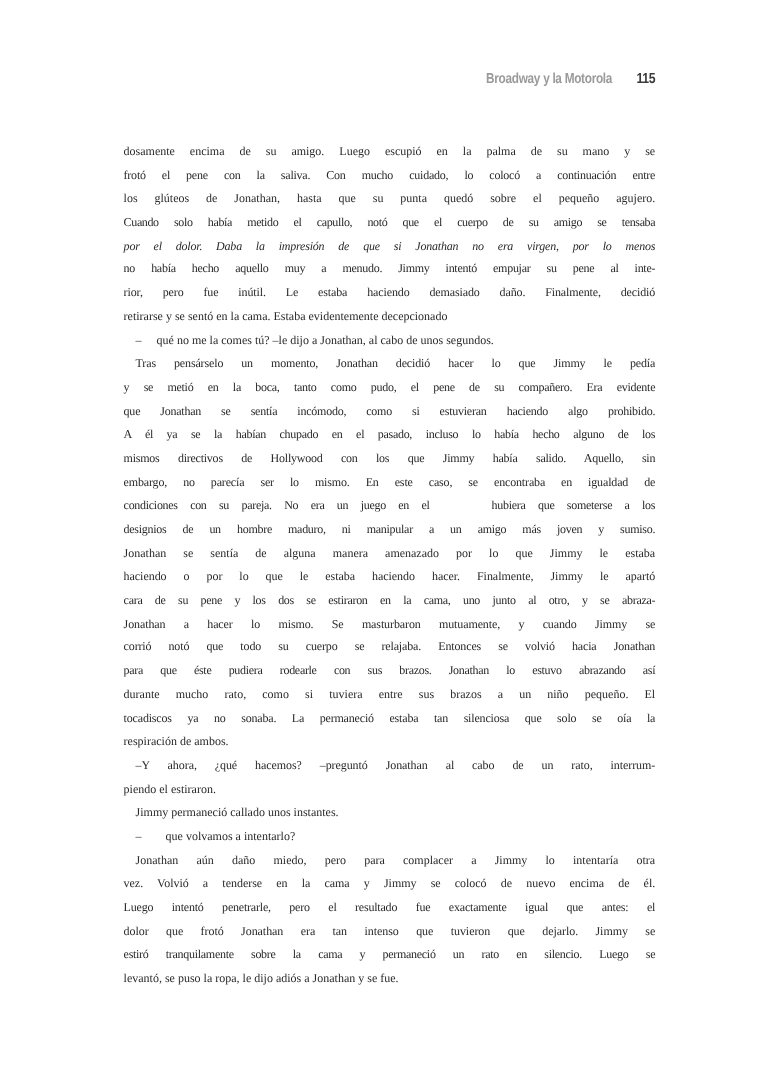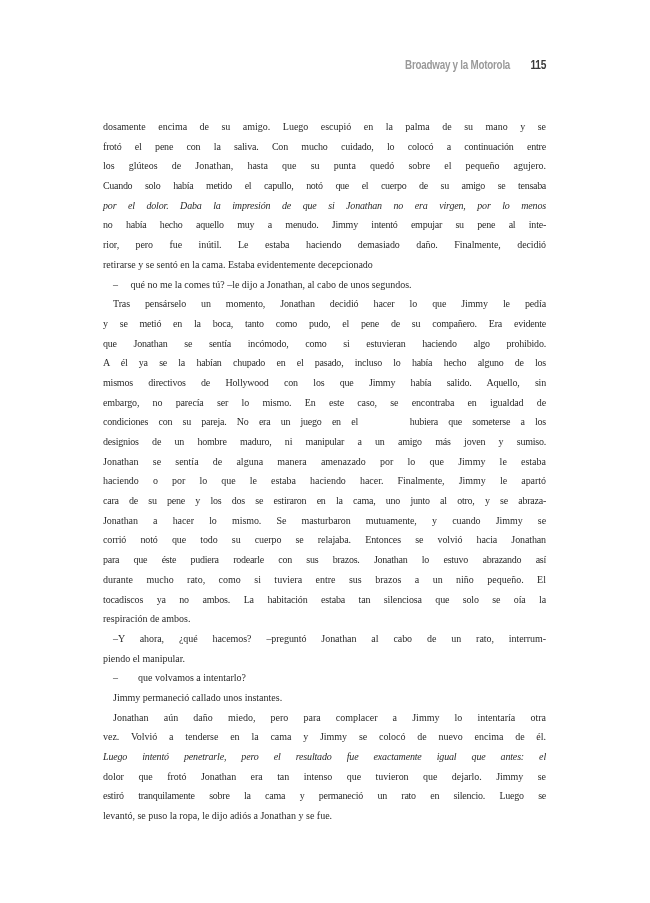--- a/index.html
+++ b/index.html
@@ -88,25 +88,25 @@
     <span class="line" style="white-space: pre; letter-spacing: -0.128906px;">embargo, no parecía ser lo mismo. En este caso, se encontraba en igualdad de</span>
     <span class="line" style="white-space: pre; letter-spacing: -0.242383px;">condiciones con su pareja. No era un juego en el     hubiera que someterse a los</span>
     <span class="line" style="white-space: pre; letter-spacing: -0.230363px;">designios de un hombre maduro, ni manipular a un amigo más joven y sumiso.</span>
     <span class="line" style="white-space: pre;">Jonathan se sentía de alguna manera amenazado por lo que Jimmy le estaba</span>
     <span class="line" style="white-space: pre; letter-spacing: -0.036875px;">haciendo o por lo que le estaba haciendo hacer. Finalmente, Jimmy le apartó</span>
     <span class="line" style="white-space: pre; letter-spacing: -0.241235px;">cara de su pene y los dos se estiraron en la cama, uno junto al otro, y se abraza-</span>
     <span class="line" style="white-space: pre; letter-spacing: -0.0911092px;">Jonathan a hacer lo mismo. Se masturbaron mutuamente, y cuando Jimmy se</span>
     <span class="line" style="white-space: pre; letter-spacing: -0.115057px;">corrió notó que todo su cuerpo se relajaba. Entonces se volvió hacia Jonathan</span>
     <span class="line" style="white-space: pre; letter-spacing: -0.255538px;">para que éste pudiera rodearle con sus brazos. Jonathan lo estuvo abrazando así</span>
     <span class="line" style="white-space: pre;">durante mucho rato, como si tuviera entre sus brazos a un niño pequeño. El</span>
-    <span class="line" style="white-space: pre; letter-spacing: -0.148141px;">tocadiscos ya no ambos. La habitación estaba tan silenciosa que solo se oía la</span>
+    <span class="line" style="white-space: pre; letter-spacing: -0.148141px;">tocadiscos ya no sonaba. La permaneció estaba tan silenciosa que solo se oía la</span>
     <span class="line last" style="white-space: pre;">respiración de ambos.</span>
     <span class="line indent" style="white-space: pre; letter-spacing: -0.062717px;">–Y ahora, ¿qué hacemos? –preguntó Jonathan al cabo de un rato, interrum-</span>
-    <span class="line last" style="white-space: pre;">piendo el manipular.</span>
+    <span class="line last" style="white-space: pre;">piendo el estiraron.</span>
+    <span class="line indent last" style="white-space: pre;">Jimmy permaneció callado unos instantes.</span>
     <span class="line indent last" style="white-space: pre;">–        que volvamos a intentarlo?</span>
-    <span class="line indent last" style="white-space: pre;">Jimmy permaneció callado unos instantes.</span>
     <span class="line indent" style="white-space: pre;">Jonathan aún daño miedo, pero para complacer a Jimmy lo intentaría otra</span>
     <span class="line" style="white-space: pre; letter-spacing: -0.0247044px;">vez. Volvió a tenderse en la cama y Jimmy se colocó de nuevo encima de él.</span>
-    <span class="line" style="white-space: pre; letter-spacing: -0.167919px; font-style: italic;">Luego intentó penetrarle, pero el resultado fue exactamente igual que antes: el</span>
+    <span class="line" style="white-space: pre; letter-spacing: -0.167919px;">Luego intentó penetrarle, pero el resultado fue exactamente igual que antes: el</span>
     <span class="line" style="white-space: pre; letter-spacing: -0.042352px;">dolor que frotó Jonathan era tan intenso que tuvieron que dejarlo. Jimmy se</span>
     <span class="line" style="white-space: pre; letter-spacing: -0.237981px;">estiró tranquilamente sobre la cama y permaneció un rato en silencio. Luego se</span>
     <span class="line last" style="white-space: pre;">levantó, se puso la ropa, le dijo adiós a Jonathan y se fue.</span>
   </div>
 
 </body></html>

